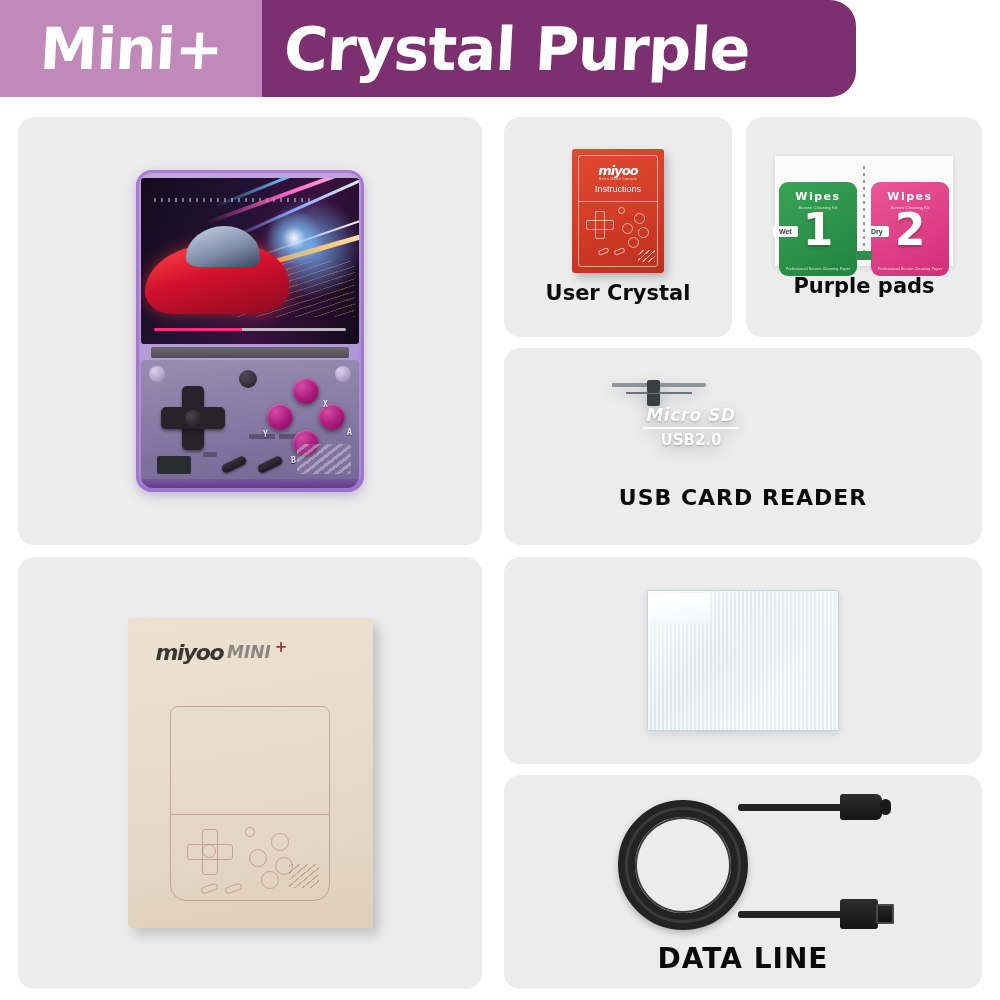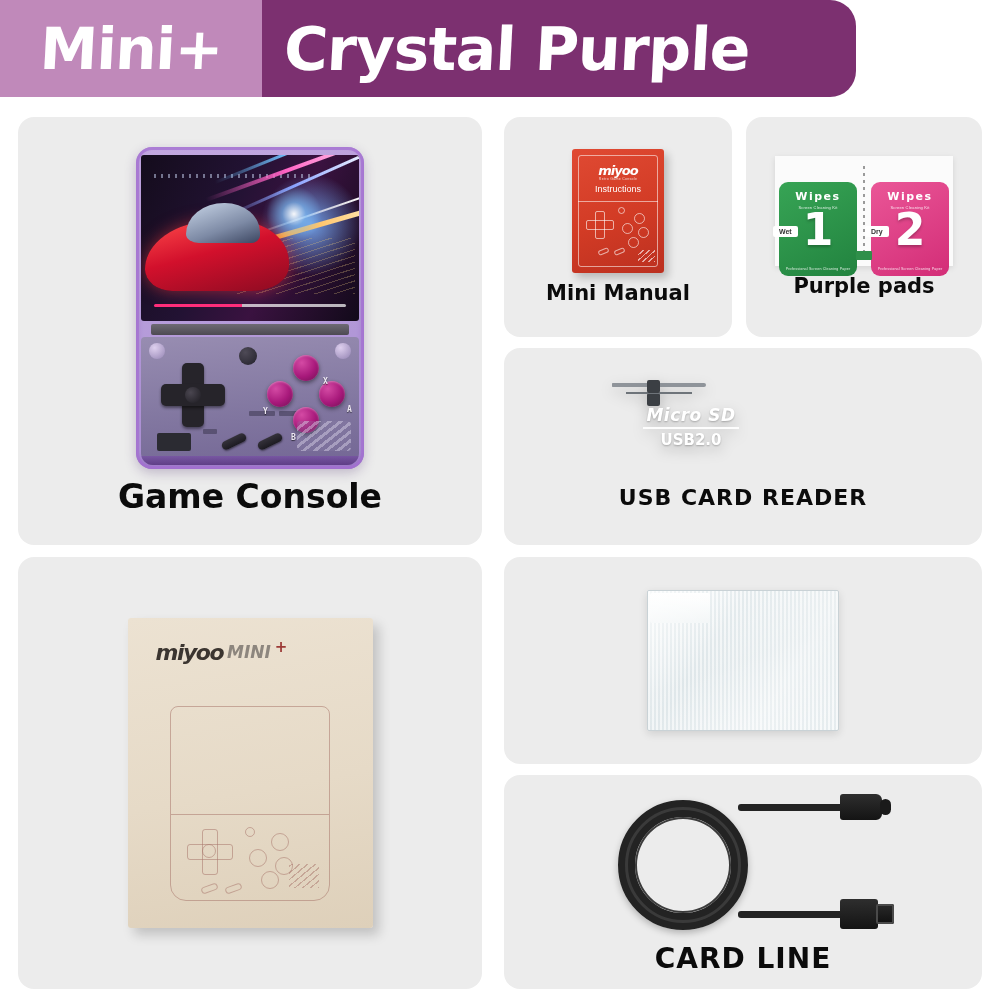--- a/index.html
+++ b/index.html
@@ -550,21 +550,20 @@
           <span class="btn-tag tag-a">A</span>
           <span class="btn-tag tag-b">B</span>
 
           <div class="pill-btn pill-select"></div>
           <div class="pill-btn pill-start"></div>
           <div class="speaker"></div>
           <div class="console-foot"></div>
         </div>
       </div>
     </div>
-    <div class="card-label">Game Console</div>
   </div>
 
   <div class="card" id="card-manual">
     <div class="art">
       <div class="manual">
         <div class="manual-inner"></div>
         <div class="manual-div"></div>
         <div class="manual-logo">miyoo</div>
         <div class="manual-tagline">Retro Game Console</div>
         <div class="manual-instructions">Instructions</div>
@@ -572,21 +571,21 @@
         <div class="ml-circle" style="left:46px; top:58px; width:7px; height:7px;"></div>
         <div class="ml-circle" style="left:62px; top:64px; width:11px; height:11px;"></div>
         <div class="ml-circle" style="left:50px; top:74px; width:11px; height:11px;"></div>
         <div class="ml-circle" style="left:66px; top:78px; width:11px; height:11px;"></div>
         <div class="ml-circle" style="left:56px; top:88px; width:11px; height:11px;"></div>
         <div class="ml-pill" style="left:26px; top:100px;"></div>
         <div class="ml-pill" style="left:42px; top:100px;"></div>
         <div class="ml-speaker"></div>
       </div>
     </div>
-    <div class="card-label">Mini Manual</div>
+    <div class="card-label">User Crystal</div>
   </div>
 
   <div class="card" id="card-pads">
     <div class="art">
       <div class="pads">
         <div class="sachet wet">
           <div class="sachet-title">Wipes</div>
           <div class="sachet-sub">Screen Cleaning Kit</div>
           <div class="sachet-num">1</div>
           <div class="sachet-tab">Wet</div>
@@ -665,16 +664,16 @@
     <div class="art">
       <div class="dataline">
         <div class="coil"></div>
         <div class="coil2"></div>
         <div class="lead lead-top"></div>
         <div class="lead lead-bot"></div>
         <div class="plug-c"></div>
         <div class="plug-a"></div>
       </div>
     </div>
-    <div class="card-label">CARD LINE</div>
+    <div class="card-label">DATA LINE</div>
   </div>
 
 </div>
 
 </body></html>

